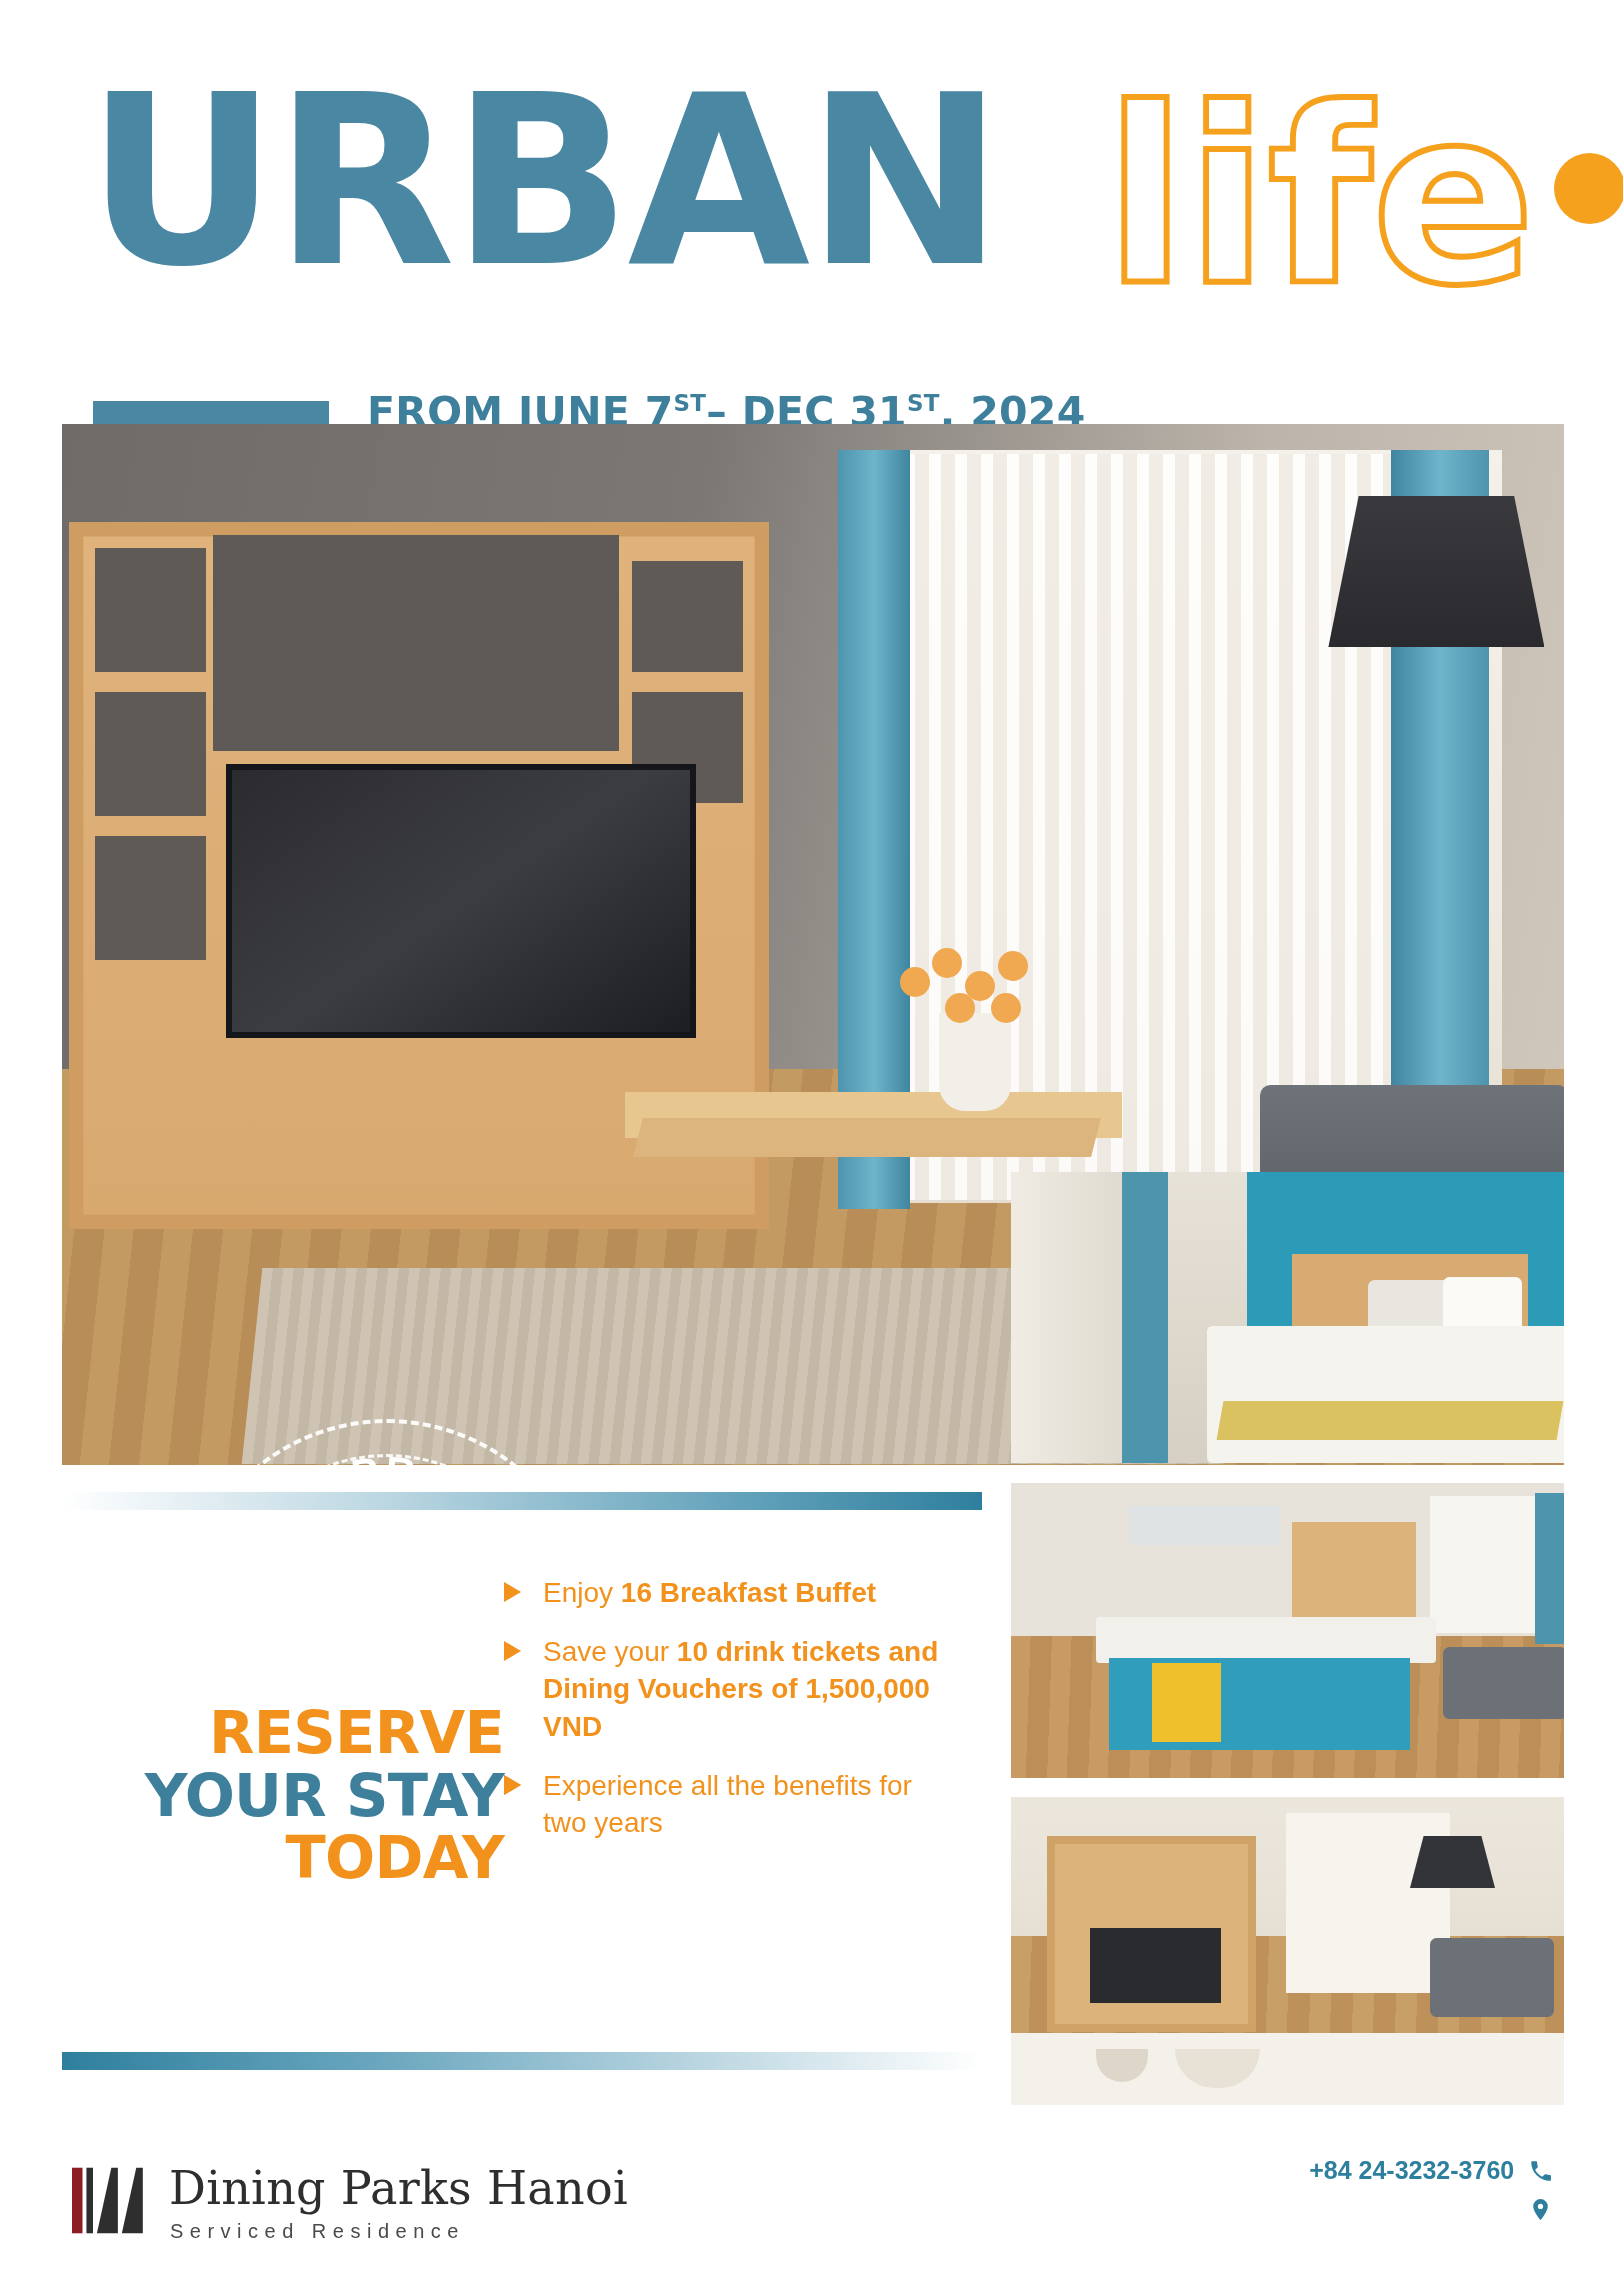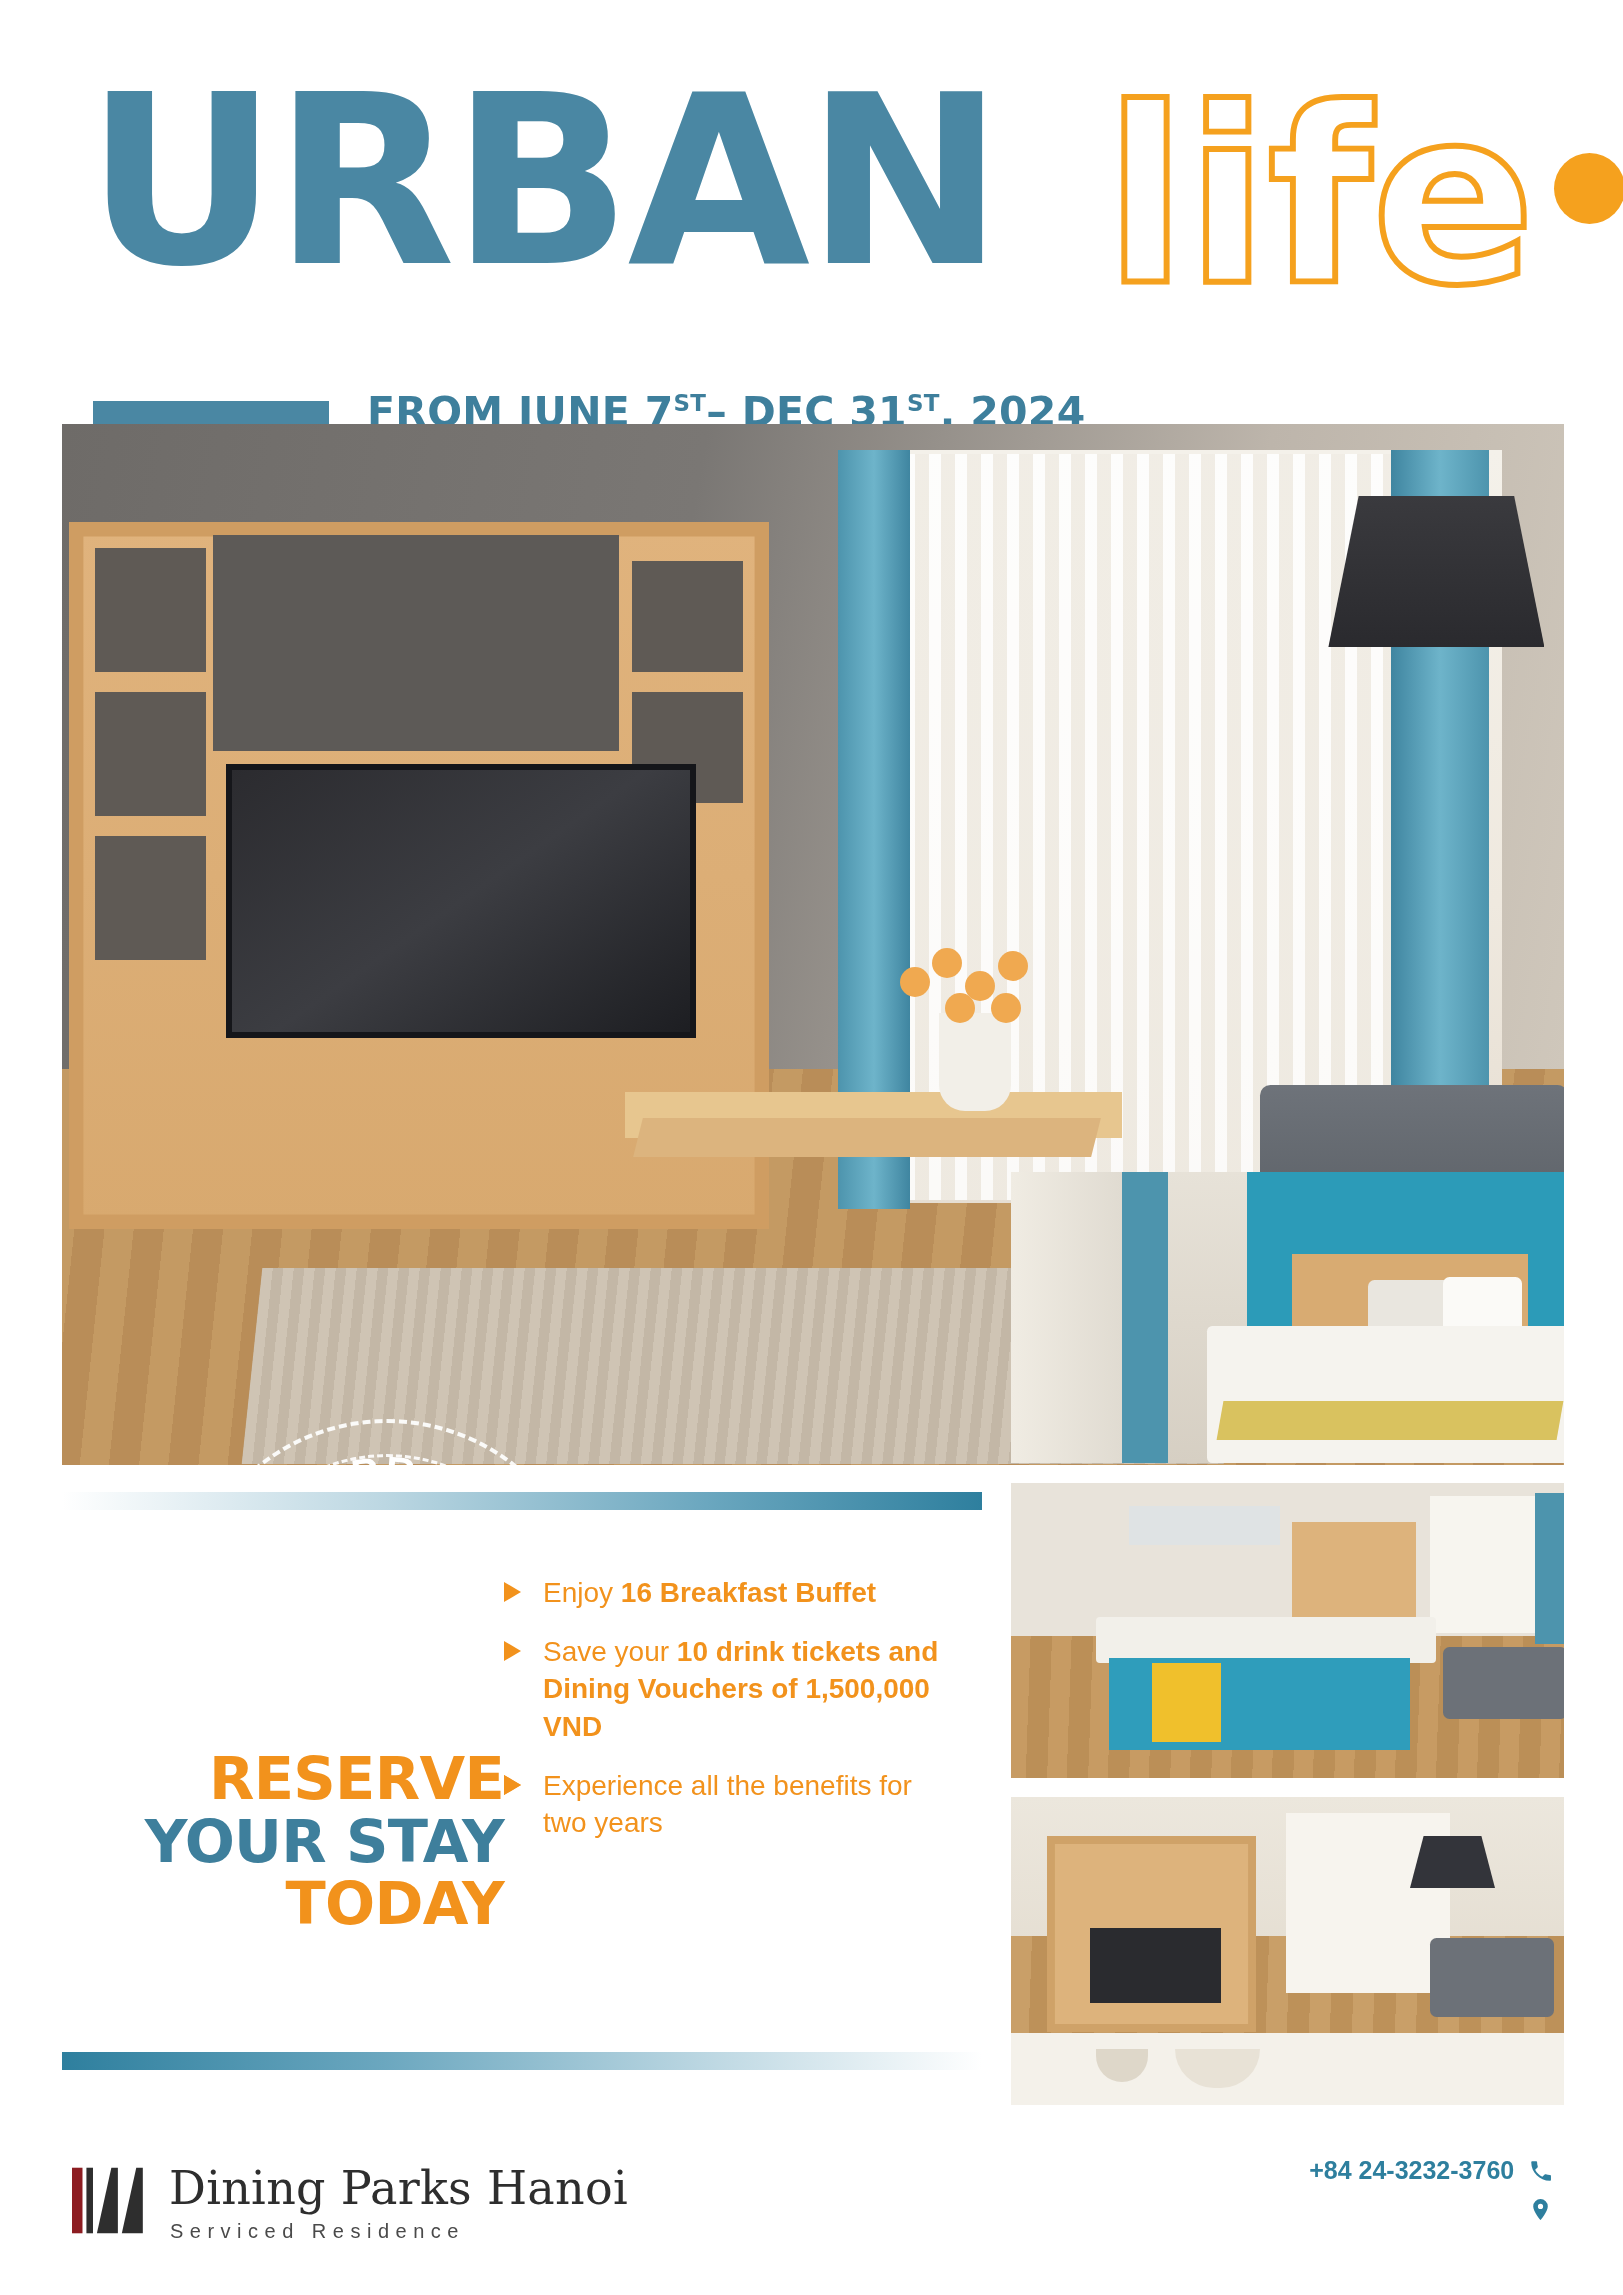--- a/index.html
+++ b/index.html
@@ -262,21 +262,21 @@
   .bar-bottom {
     position: absolute;
     left: 62px; top: 2052px; width: 920px; height: 18.3px;
     background: linear-gradient(90deg, #2e7f9e 0%, #6ba7bf 35%, #bcd7e2 70%, #ffffff 100%);
   }
 
   
   .reserve {
     position: absolute;
     left: 105px;
-    top: 1748px;
+    top: 1702px;
     width: 399px;
     text-align: right;
     font-family: "DejaVu Sans", sans-serif;
     font-weight: bold;
     font-size: 59px;
     line-height: 1.06;
     letter-spacing: -0.7px;
   }
   .reserve .l1 { color: #f2921c; }
   .reserve .l2 { color: #3e7f9c; }

